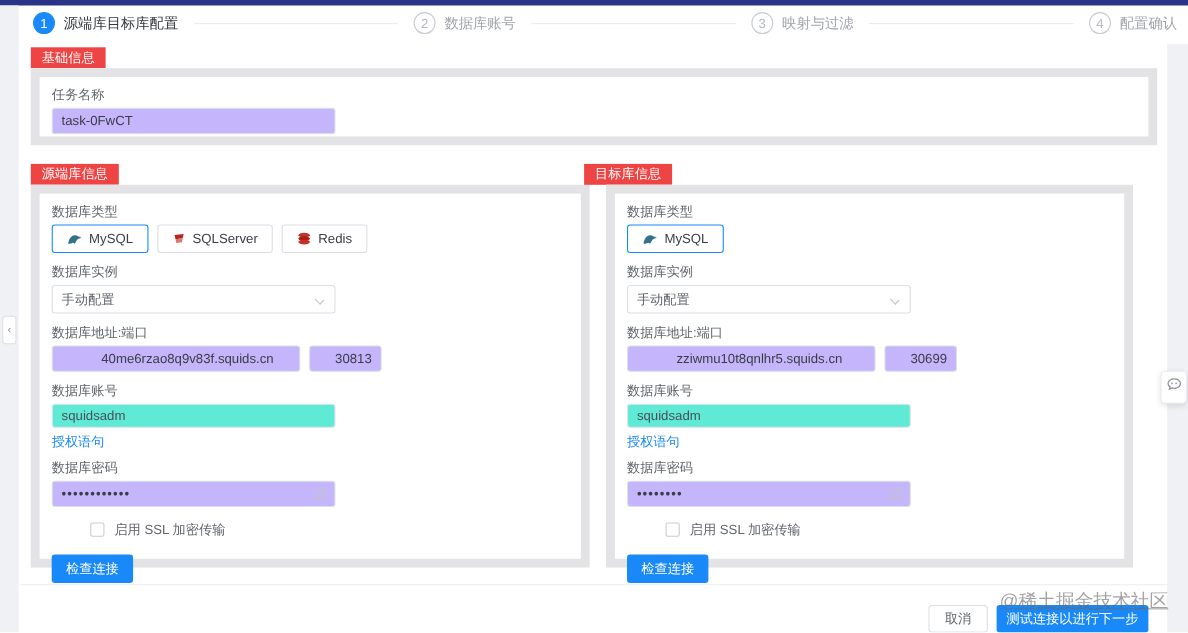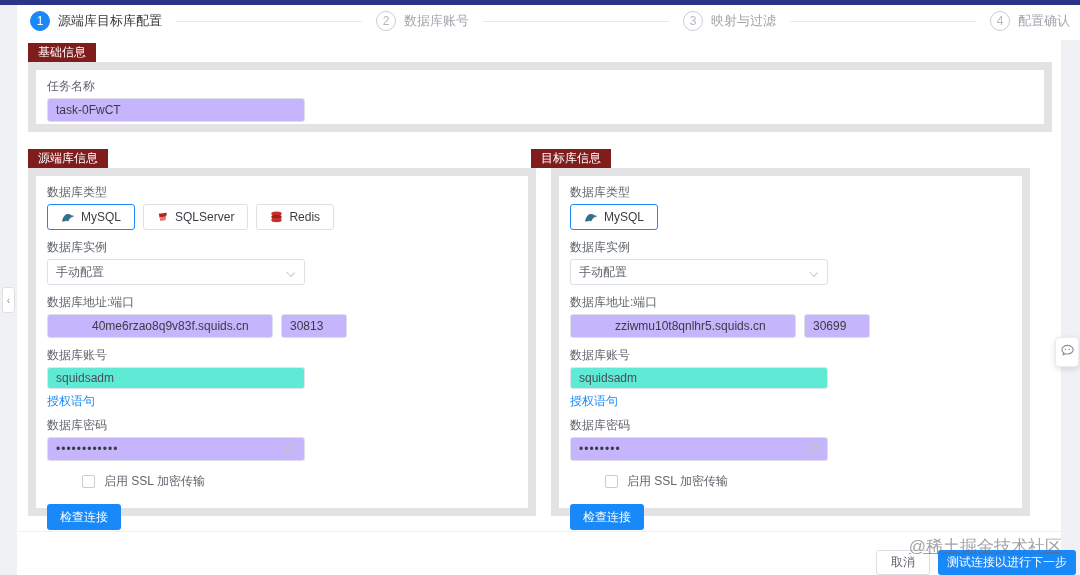--- a/index.html
+++ b/index.html
@@ -23,21 +23,21 @@
     display:flex; align-items:center; justify-content:center;
     border:1px solid #c9ccd4; color:#b4b8bf; background:#fff; flex:0 0 auto;
   }
   .step.active .step-circle { background:#1989fa; border-color:#1989fa; color:#fff; }
   .step-label { font-size:13px; color:#a2a5ab; margin-left:8px; white-space:nowrap; }
   .step.active .step-label { color:#33363b; }
   .step-line { flex:1 1 auto; height:1px; background:#e9eaee; margin:0 14px; }
 
   
   .sec-tag {
-    position:absolute; background:#7f1d1d; color:#fff; font-size:12px;
+    position:absolute; background:#ef4444; color:#fff; font-size:12px;
     line-height:19px; height:19px; padding:0 10px; white-space:nowrap;
   }
   .frame {
     position:absolute; background:#fff; border:8px solid #e3e3e5;
   }
   .frame-inner { padding:9px 11px; }
 
   .fld-label { font-size:12px; color:#5f646b; line-height:14px; margin-bottom:5px; }
   .txt-input {
     display:block; width:258px; height:24px; border:1px solid #dcdfe6; border-radius:3px;
@@ -61,42 +61,42 @@
     background:#fff; display:flex; align-items:center; padding:0 8px; font-size:12px; color:#5f646b;
     cursor:pointer;
   }
   .sel-caret {
     position:absolute; right:10px; top:9px; width:7px; height:7px;
     border-right:1px solid #c0c4cc; border-bottom:1px solid #c0c4cc; transform:rotate(45deg) scaleY(.8);
   }
 
   .addr-row { display:flex; gap:8px; }
   .addr-input { width:226px;padding-left:44px; }
-  .port-input { width:66px; }
+  .port-input { width:66px;text-align:right; }
 
   .readonly-input { background:#5eead4; border-color:#dfe4ee; color:#4a5056; height:22px; }
   .link { font-size:12px; color:#1989fa; text-decoration:none; display:inline-block; margin:4px 0 8px; cursor:pointer; }
 
   .pwd-wrap { position:relative; width:258px; }
   .pwd-input { letter-spacing:1px; padding-right:26px; }
   .eye-icon { position:absolute; right:7px; top:5px; cursor:pointer; }
 
   .chk-row { display:flex; align-items:center; margin:12px 0 14px;padding-left:35px; }
   .chk-box { width:13px; height:13px; border:1px solid #c9ccd4; border-radius:2px; background:#fff; cursor:pointer; }
   .chk-label { font-size:12px; color:#5f646b; margin-left:9px; }
 
   .btn-primary {
     display:inline-block; height:26px; line-height:26px; padding:0 13px; background:#1989fa; color:#fff;
     font-size:12px; border:none; border-radius:3px; cursor:pointer;
     font-family:"Liberation Sans","DejaVu Sans",sans-serif;
   }
 
   
   .footer-divider { position:absolute; left:18px; top:531px; width:1044px; height:1px; background:#f0f0f0; }
-  .footer-buttons { position:absolute; right:4px; top:550px; display:flex; gap:8px;padding-left:19px; }
+  .footer-buttons { position:absolute; right:36px; top:550px; display:flex; gap:8px;padding-left:19px; }
   .btn-cancel {
     height:25px; line-height:23px; padding:0 14px; background:#fff; border:1px solid #dcdfe6; border-radius:3px;
     font-size:12px; color:#5f646b; cursor:pointer; font-family:"Liberation Sans","DejaVu Sans",sans-serif;
   }
   .btn-next {
     height:25px; line-height:25px; padding:0 9px; background:#1989fa; border:none; border-radius:3px;
     font-size:12px; color:#fff; cursor:pointer; font-family:"Liberation Sans","DejaVu Sans",sans-serif;
   }
   .watermark {
     position:absolute; right:18px; top:535px; font-size:17px; color:rgba(105,105,110,0.62);

